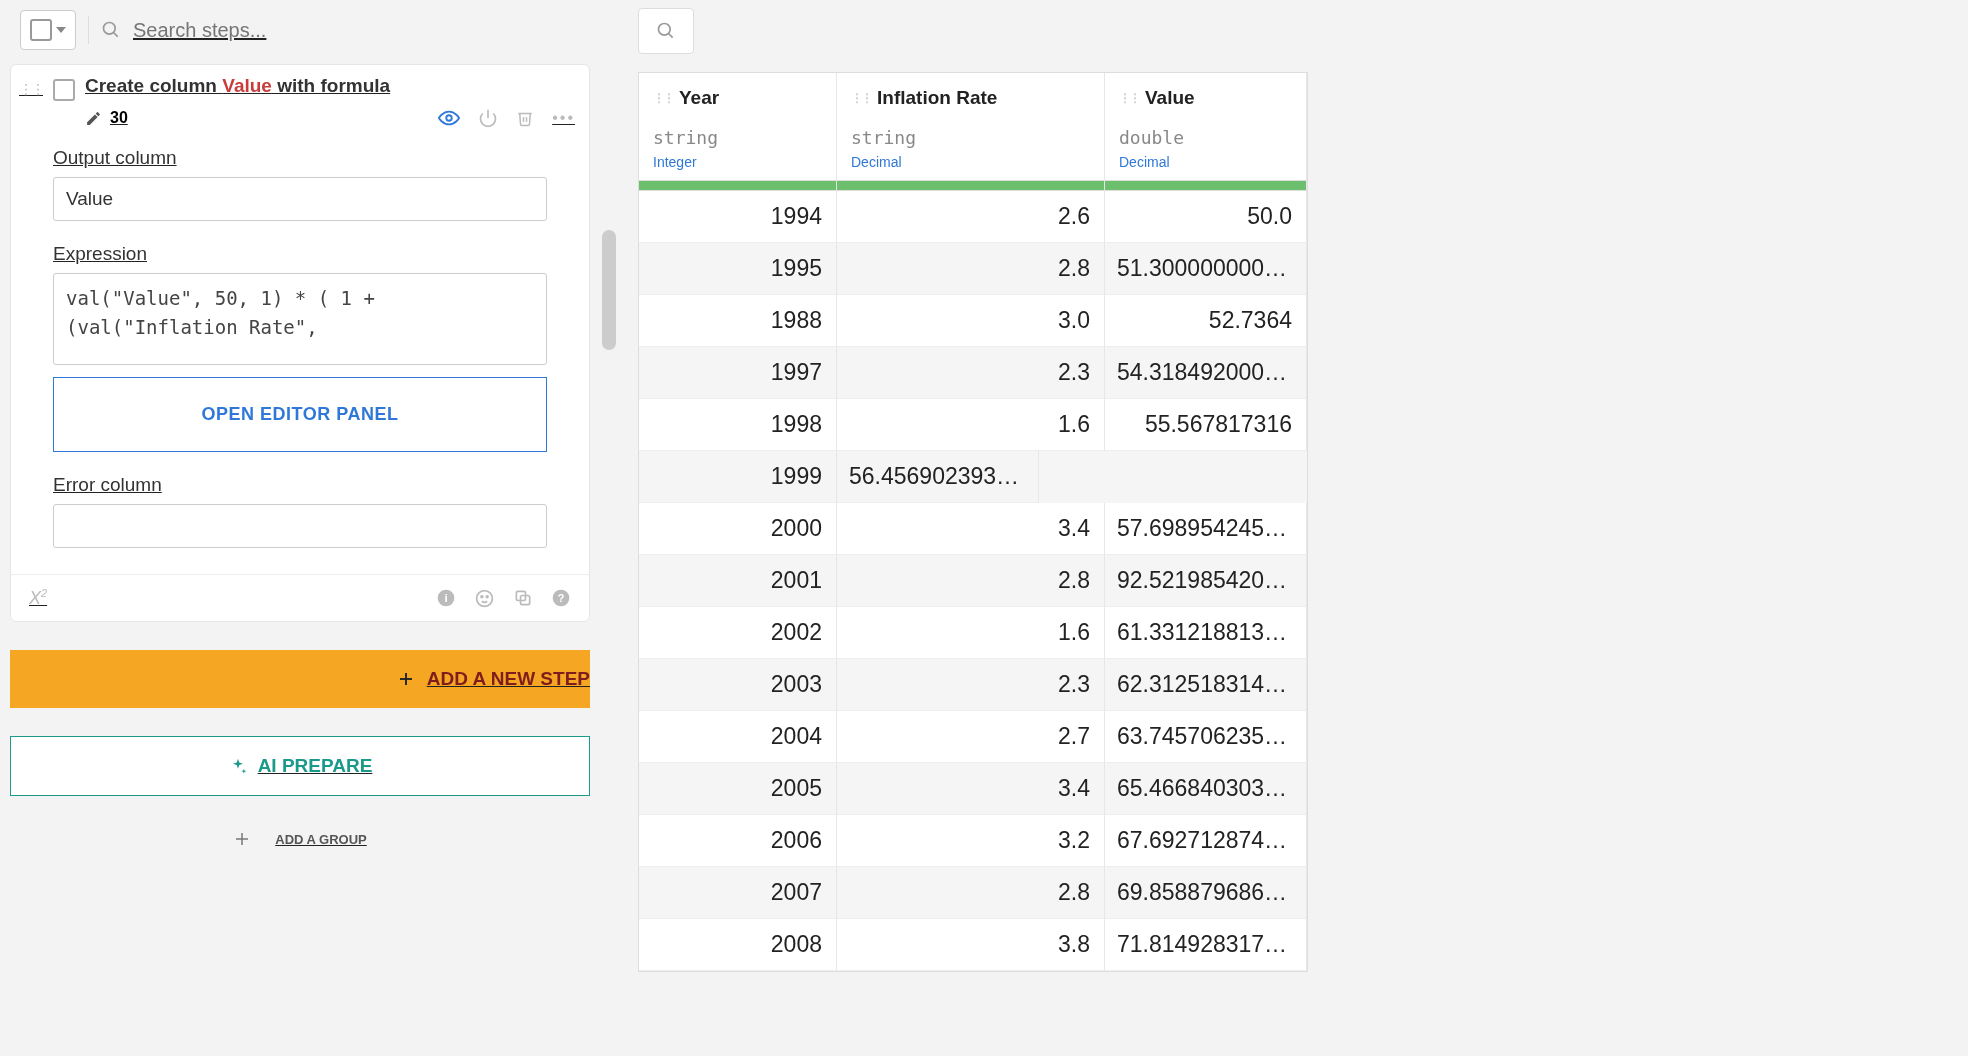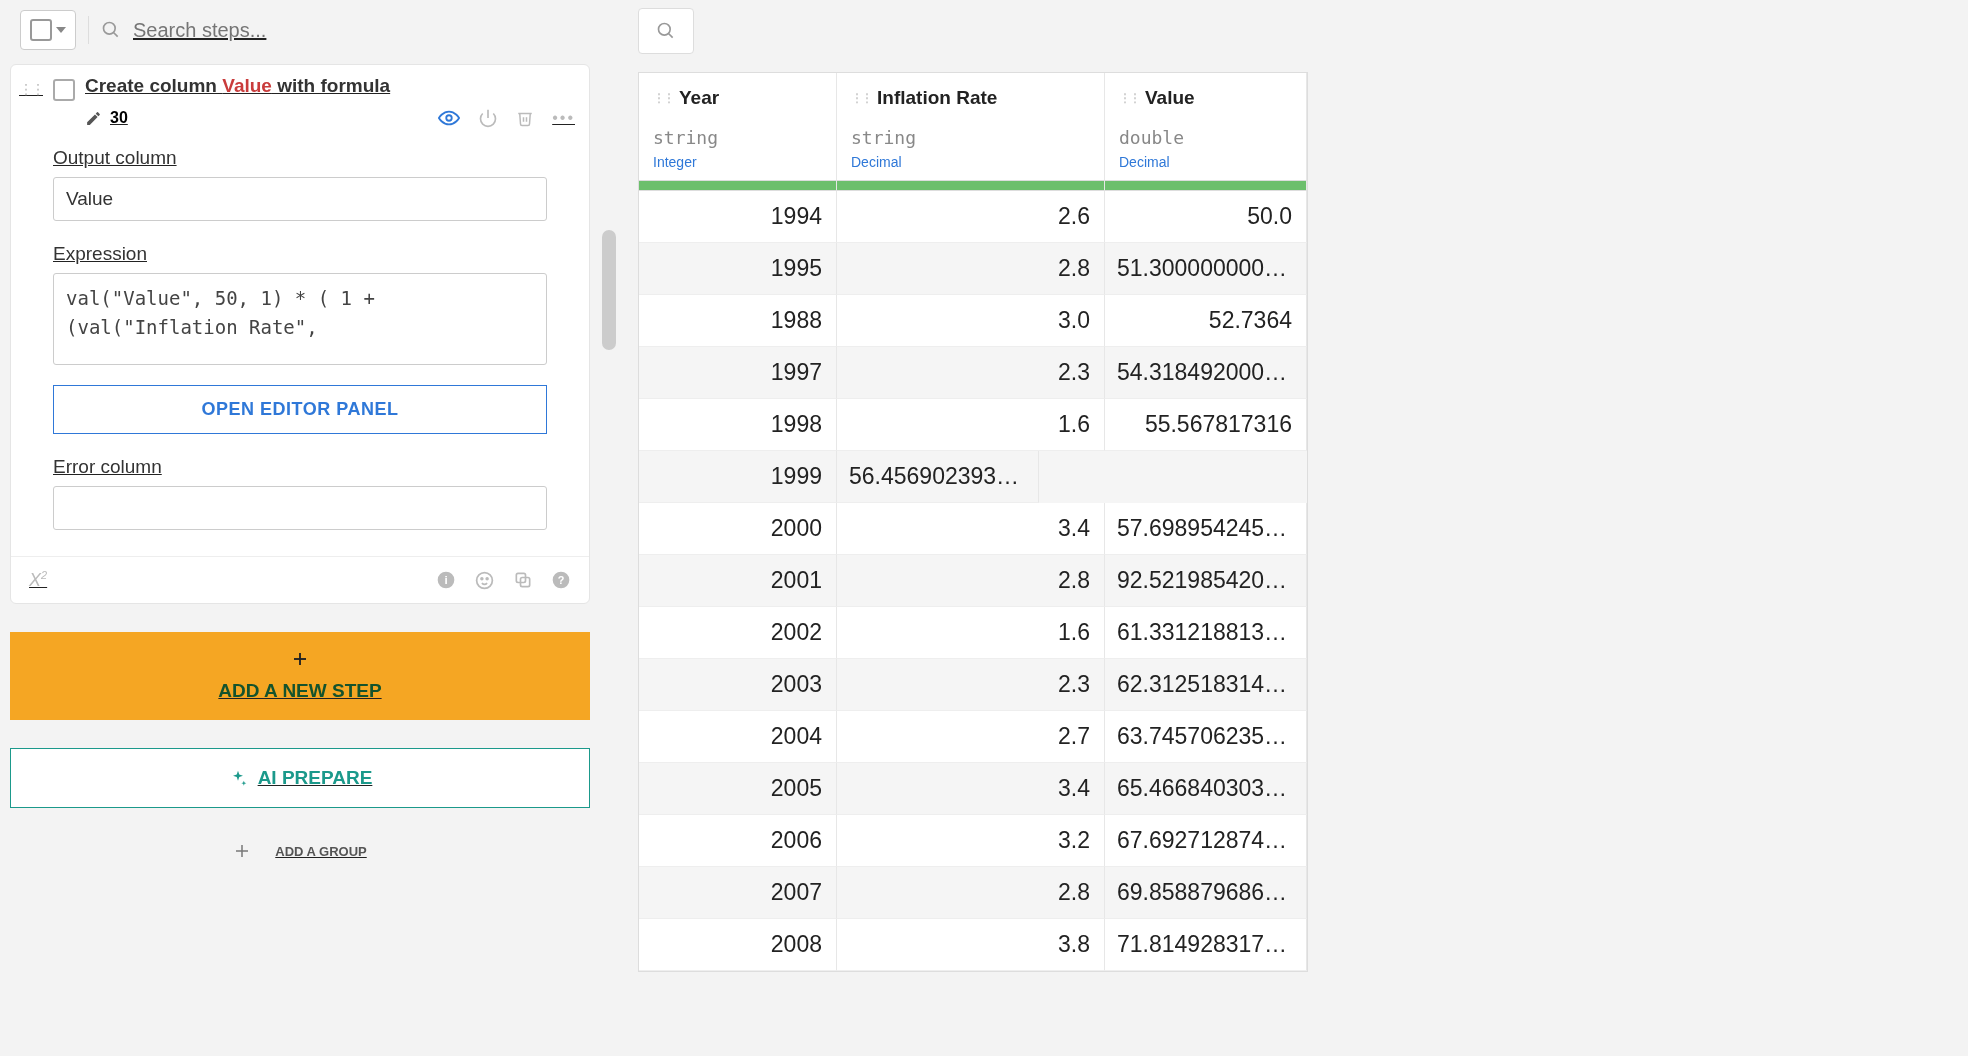--- a/index.html
+++ b/index.html
@@ -28,30 +28,30 @@
 .step-meta-row { display: flex; align-items: center; gap: 8px; margin-top: 10px; }
 .pencil-icon { color: #555; }
 .step-count { font-weight: 700; color: #000000; }
 .step-actions { margin-left: auto; display: flex; align-items: center; gap: 18px; color: #aaa; }
 .eye-icon { color: #2f78d8; }
 
 .step-body { padding: 12px 42px 18px 42px; }
 .field-label { font-size: 19px; color: #333; margin-bottom: 8px; }
 .text-input { width: 100%; border: 1px solid #ccc; border-radius: 3px; padding: 10px 12px; font-size: 19px; color: #333; }
 .expression-area { width: 100%; border: 1px solid #ccc; border-radius: 3px; padding: 10px 12px; font-family: "SFMono-Regular", Consolas, monospace; font-size: 19px; color: #444; height: 92px; resize: none; line-height: 1.5; }
-.open-editor-btn { width: 100%; border: 1.5px solid #2f78d8; color: #2f78d8; background: #fff; font-weight: 700; font-size: 18px; padding: 13px 0; letter-spacing: 0.5px; margin-top: 16px; cursor: pointer; }
+.open-editor-btn { width: 100%; border: 1.5px solid #2f78d8; color: #2f78d8; background: #fff; font-weight: 700; font-size: 18px; padding: 26px 0; letter-spacing: 0.5px; margin-top: 8px; cursor: pointer; }
 .field-block { margin-bottom: 22px; }
 
 .step-footer { display: flex; align-items: center; padding: 12px 18px; border-top: 1px solid #eee; }
 .x2 { color: #bbb; font-size: 18px; font-style: italic; }
 .x2 sup { font-size: 11px; }
 .footer-icons { margin-left: auto; display: flex; gap: 18px; color: #bbb; }
 
 
-.add-step-btn { margin: 28px 10px 0 10px; background: #f5a623; color: #14532d; font-weight: 700; font-size: 19px; border: none; padding: 18px 0; display: flex; align-items: center; justify-content: space-between; gap: 12px; cursor: pointer; flex-direction: column; }
+.add-step-btn { margin: 28px 10px 0 10px; background: #f5a623; color: #7f1d1d; font-weight: 700; font-size: 19px; border: none; padding: 18px 0; display: flex; align-items: center; justify-content: flex-end; gap: 12px; cursor: pointer; }
 .ai-prepare-btn { margin: 28px 10px 0 10px; background: #fff; color: #1b998b; border: 1.5px solid #1b998b; font-weight: 700; font-size: 19px; padding: 18px 12px; display: flex; align-items: center; justify-content: center; gap: 10px; cursor: pointer; }
 .add-group-btn { margin: 20px 10px 0 10px; background: transparent; color: #555; border: none; font-weight: 600; font-size: 13px; padding: 14px 0; display: flex; align-items: center; justify-content: center; gap: 24px; cursor: pointer; }
 
 
 .divider-handle { width: 18px; background: #f3f3f3; position: relative; }
 .handle-grip { position: absolute; top: 230px; left: 2px; width: 14px; height: 120px; background: #ccc; border-radius: 7px; }
 
 
 .search-btn-only { width: 56px; height: 46px; background: #fff; border: 1px solid #ddd; border-radius: 4px; display: flex; align-items: center; justify-content: center; color: #999; margin-bottom: 18px; }
 

